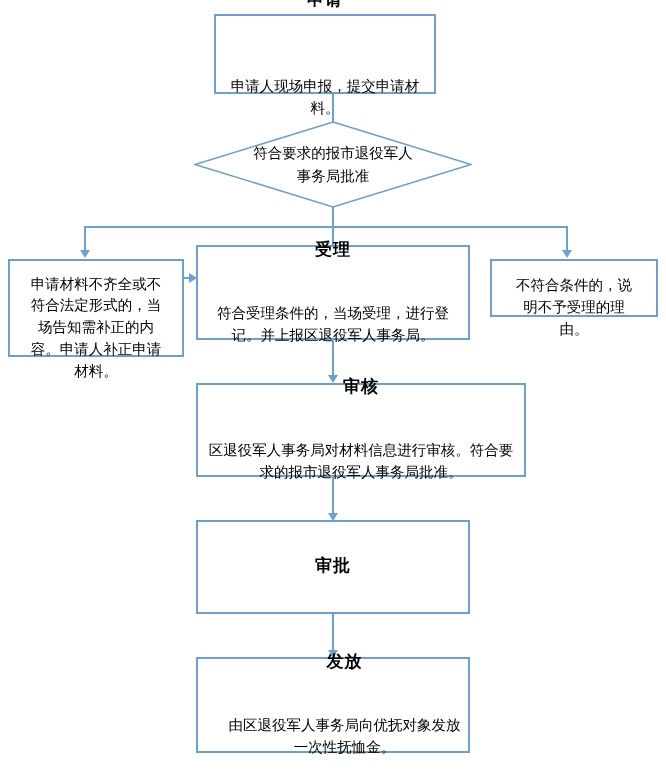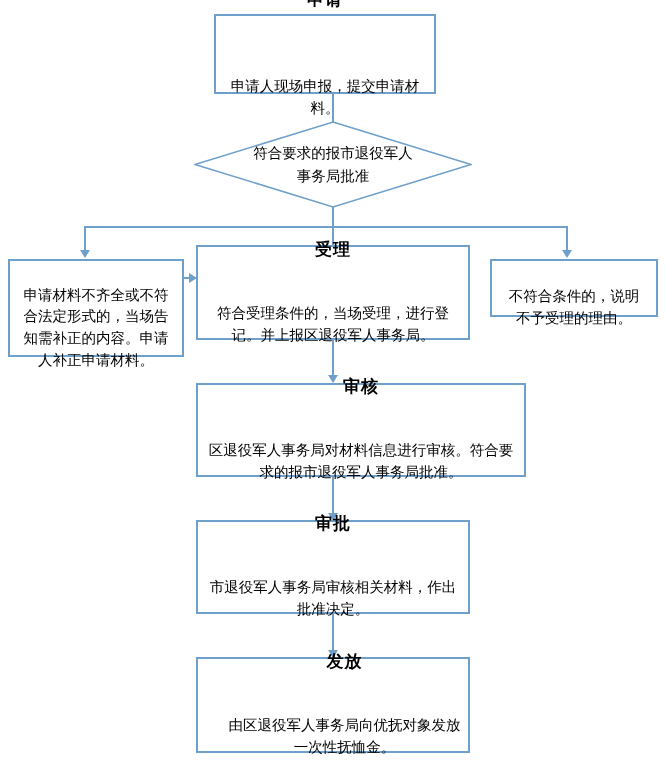--- a/index.html
+++ b/index.html
@@ -41,21 +41,21 @@
     letter-spacing: 1px;
     margin-bottom: 3px;
   }
   .node .body {
     font-size: 14.5px;
     line-height: 1.5;
     padding: 0 7px;
     margin-top: 40px;
   }
   .node.plain .body {
-    padding: 0 12px;
+    padding: 0 19px;
   }
 
   
   .diamond-wrap {
     position: absolute;
   }
   .diamond-wrap svg {
     position: absolute;
     left: 0; top: 0;
   }
@@ -154,21 +154,20 @@
   <div class="node" style="left:196px; top:383px; width:330px; height:94px;">
     <div class="title">审核</div>
     <div class="body">区退役军人事务局对材料信息进行审核。符合要求的报市退役军人事务局批准。</div>
   </div>
 
   <div class="conn conn-v" style="left:332px; top:477px; height:42px;"></div>
   <div class="arrow-down" style="left:328px; top:513px;"></div>
 
   <div class="node" style="left:196px; top:520px; width:274px; height:94px;">
     <div class="title">审批</div>
-    <div class="body">市退役军人事务局审核相关材料，作出批准决定。</div>
   </div>
 
   <div class="conn conn-v" style="left:332px; top:614px; height:42px;"></div>
   <div class="arrow-down" style="left:328px; top:650px;"></div>
 
   <div class="node" style="left:196px; top:657px; width:274px; height:96px;padding-left:23px;">
     <div class="title">发放</div>
     <div class="body">由区退役军人事务局向优抚对象发放一次性抚恤金。</div>
   </div>
 

